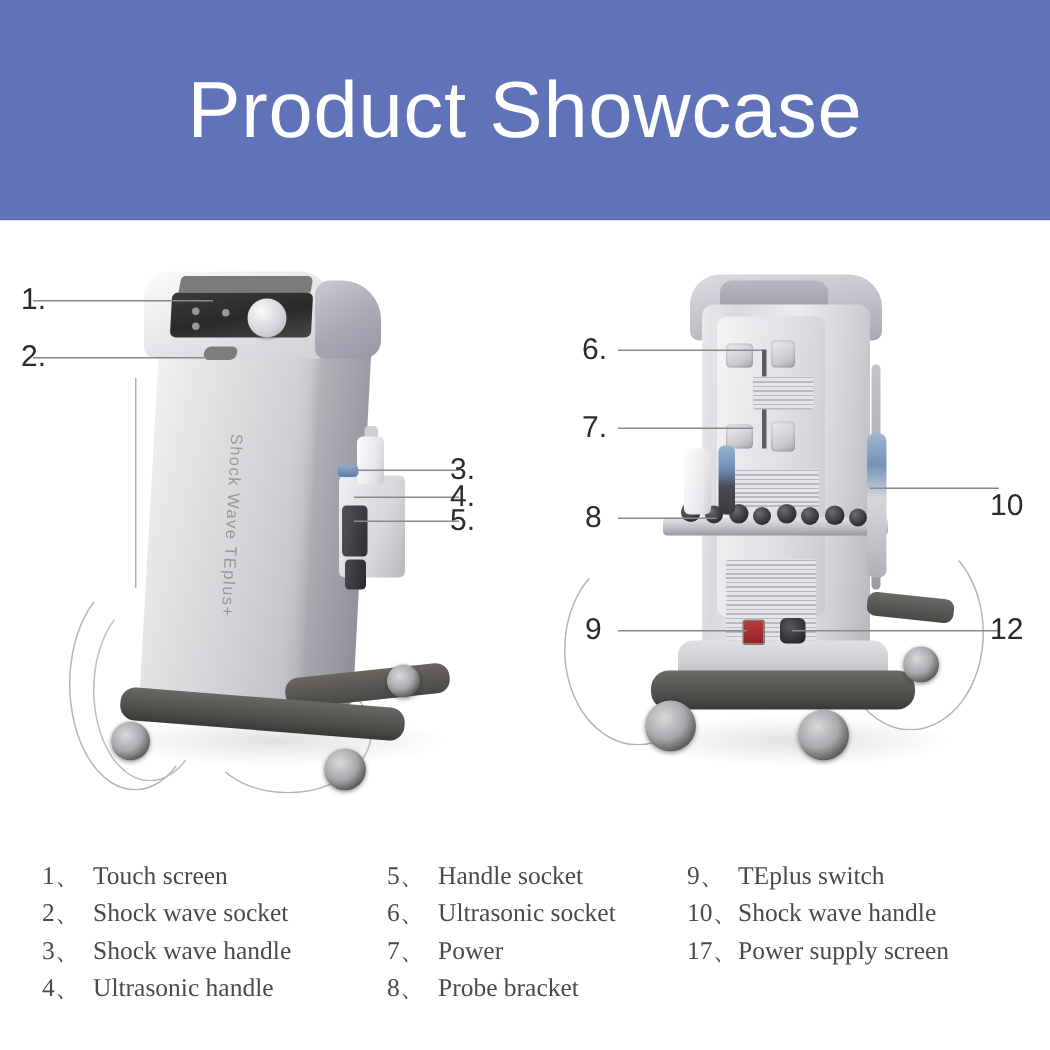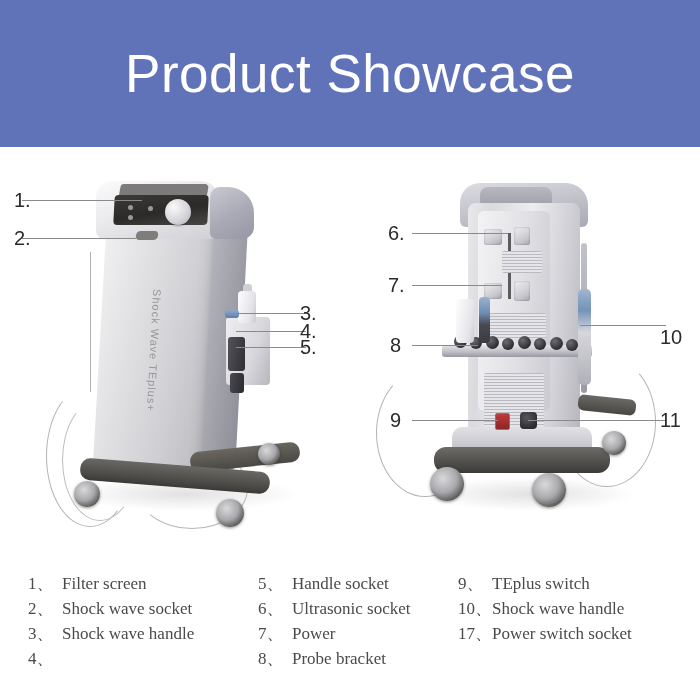--- a/index.html
+++ b/index.html
@@ -494,40 +494,41 @@
   <div class="callout-label" style="left:14px;  top:81px;">2.</div>
   <div class="callout-label" style="left:300px; top:156px;">3.</div>
   <div class="callout-label" style="left:300px; top:174px;">4.</div>
   <div class="callout-label" style="left:300px; top:190px;">5.</div>
 
   <div class="callout-label" style="left:388px; top:76px;">6.</div>
   <div class="callout-label" style="left:388px; top:128px;">7.</div>
   <div class="callout-label" style="left:390px; top:188px;">8</div>
   <div class="callout-label" style="left:390px; top:263px;">9</div>
   <div class="callout-label" style="left:660px; top:180px;">10</div>
-  <div class="callout-label" style="left:660px; top:263px;">11</div>
+  <div class="callout-label" style="left:660px; top:263px;">12</div>
 </div>
 
 <div id="legend">
 
   <div id="legend-col-1" class="legend-col">
     <div class="legend-item">
       <span class="legend-num">1、</span>
-      <span class="legend-text">Filter screen</span>
+      <span class="legend-text">Touch screen</span>
     </div>
     <div class="legend-item">
       <span class="legend-num">2、</span>
       <span class="legend-text">Shock wave socket</span>
     </div>
     <div class="legend-item">
       <span class="legend-num">3、</span>
       <span class="legend-text">Shock wave handle</span>
     </div>
     <div class="legend-item">
       <span class="legend-num">4、</span>
+      <span class="legend-text">Ultrasonic handle</span>
     </div>
   </div>
 
   <div id="legend-col-2" class="legend-col">
     <div class="legend-item">
       <span class="legend-num">5、</span>
       <span class="legend-text">Handle socket</span>
     </div>
     <div class="legend-item">
       <span class="legend-num">6、</span>
@@ -547,16 +548,16 @@
     <div class="legend-item">
       <span class="legend-num">9、</span>
       <span class="legend-text">TEplus switch</span>
     </div>
     <div class="legend-item">
       <span class="legend-num">10、</span>
       <span class="legend-text">Shock wave handle</span>
     </div>
     <div class="legend-item">
       <span class="legend-num">17、</span>
-      <span class="legend-text">Power switch socket</span>
+      <span class="legend-text">Power supply screen</span>
     </div>
   </div>
 </div>
 
 </body></html>

